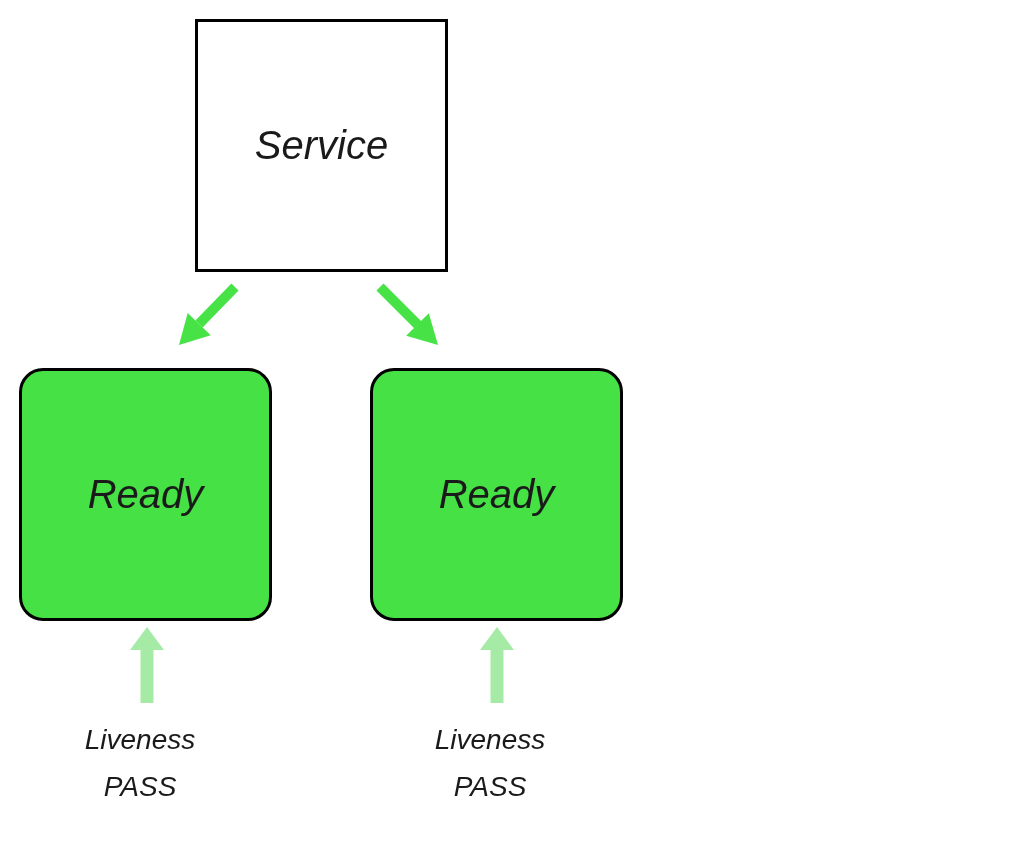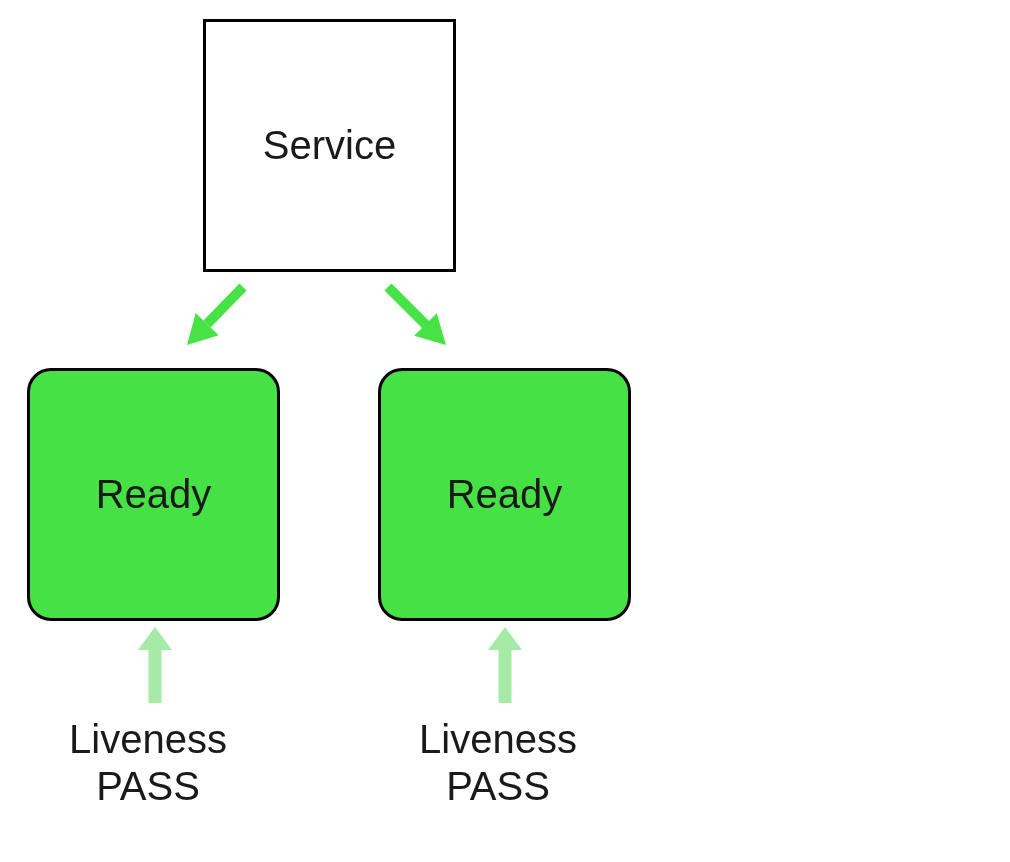--- a/index.html
+++ b/index.html
@@ -13,21 +13,21 @@
   *{margin:0;padding:0;box-sizing:border-box;}
   html,body{width:1010px;height:862px;overflow:hidden;}
   body{
     background:var(--background);
     font-family:"Liberation Sans", sans-serif;
     color:var(--text-color);
     position:relative;
   }
   .canvas{
     position:absolute;
-    left:8px;top:0;width:822px;height:862px;
+    left:0;top:0;width:822px;height:862px;font-style:italic;
   }
   .arrows-layer{
     position:absolute;
     left:0;top:0;width:1010px;height:862px;
     pointer-events:none;
   }
   .connector-shaft{
     stroke:var(--connector-green);
     stroke-width:10;
     fill:none;
@@ -62,21 +62,21 @@
     top:368px;width:253px;height:253px;
     background:var(--pod-ready-fill);
     border-radius:24px;
   }
   .node-pod-left{left:19px;}
   .node-pod-right{left:370px;}
   .probe-label{
     position:absolute;
     top:716px;
     width:220px;
-    font-size:40px;
+    font-size:28px;
     line-height:47px;
     text-align:center;
   }
   .probe-label span{display:block;}
   .probe-label-left{left:30px;}
   .probe-label-right{left:380px;}
 </style>
 </head>
 <body>
 

